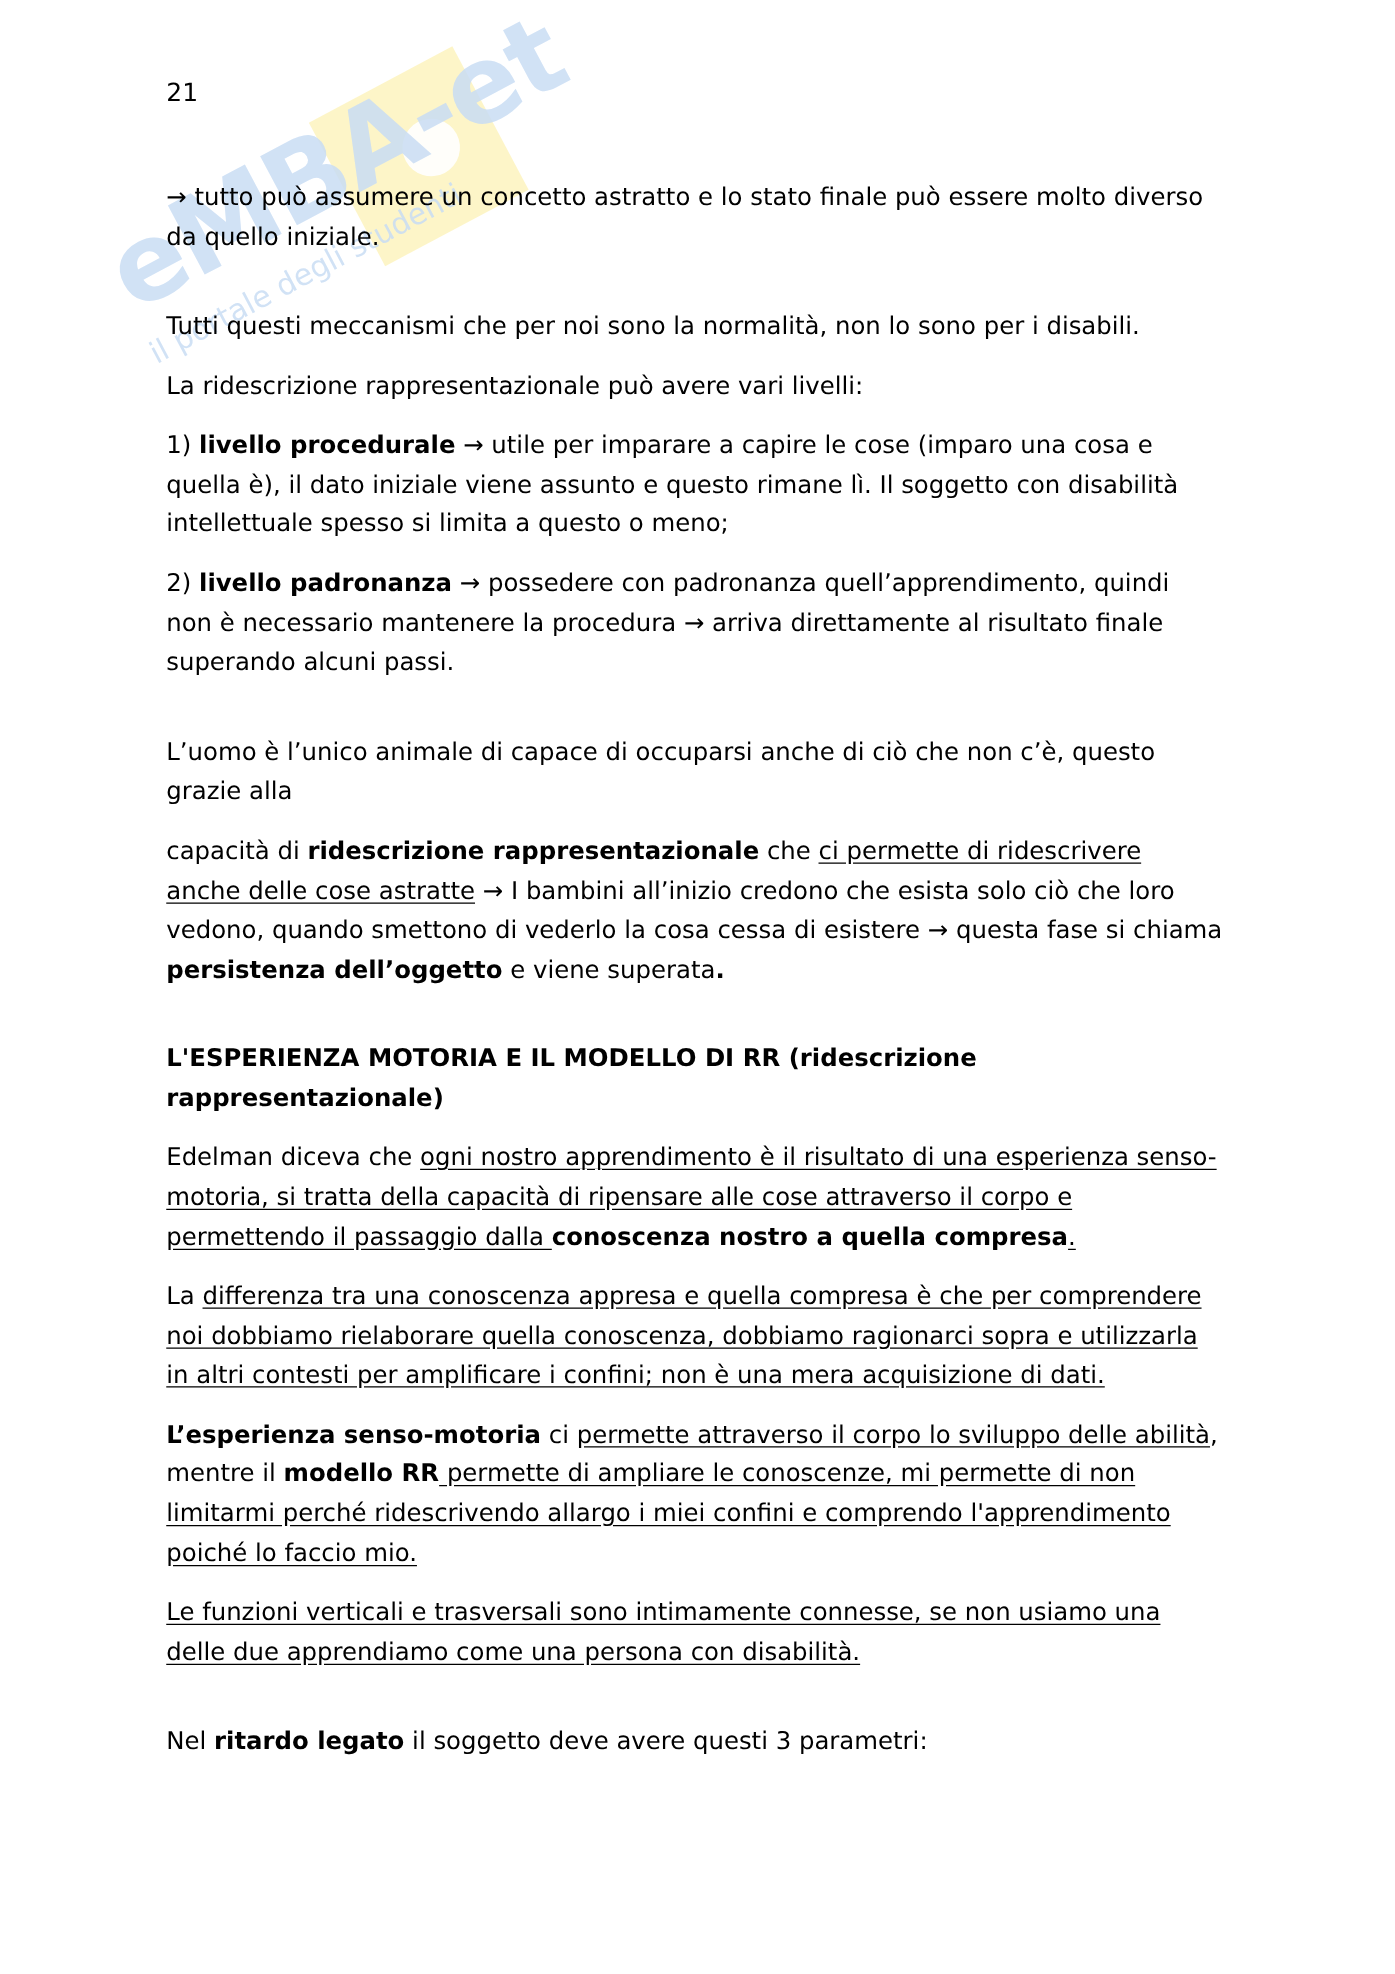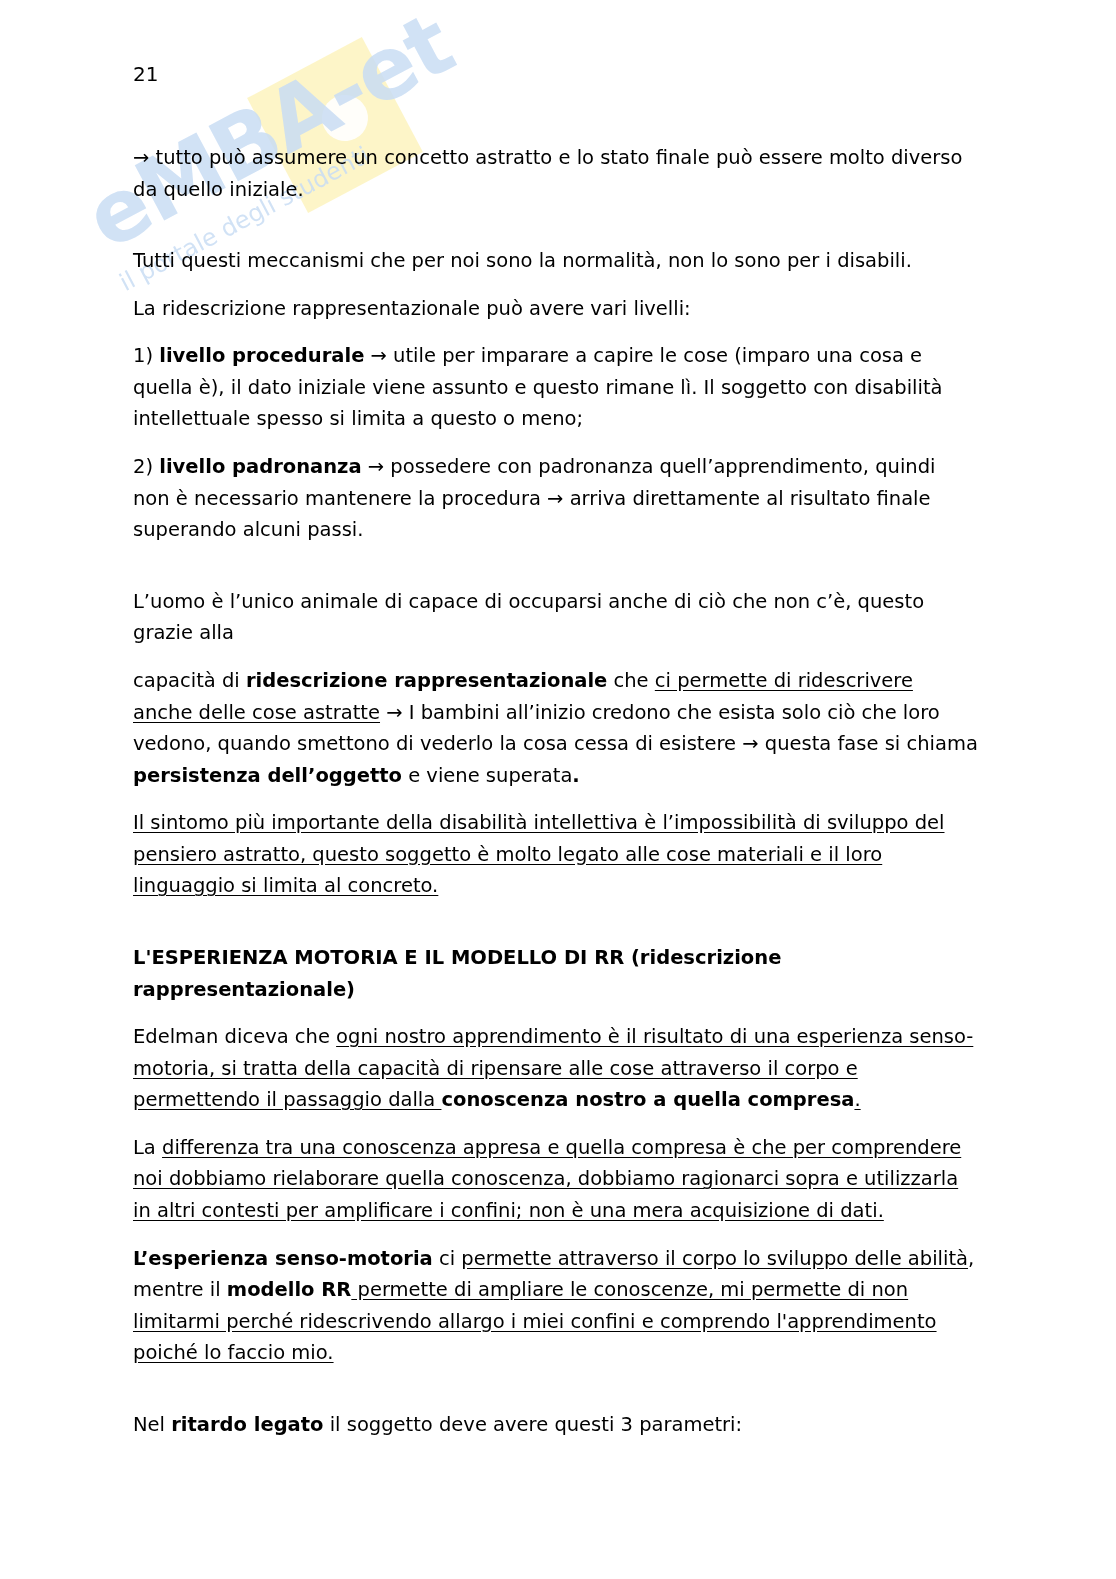--- a/index.html
+++ b/index.html
@@ -123,24 +123,24 @@
     <div class="body" id="body-text">
         <p><span>→ tutto può assumere un concetto astratto e lo stato finale può essere molto diverso da quello iniziale.</span></p>
         <div class="gap"></div>
         <p><span>Tutti questi meccanismi che per noi sono la normalità, non lo sono per i disabili.</span></p>
         <p><span>La ridescrizione rappresentazionale può avere vari livelli:</span></p>
         <p><span>1) </span><span class="b">livello procedurale</span><span> → utile per imparare a capire le cose (imparo una cosa e quella è), il dato iniziale viene assunto e questo rimane lì. Il soggetto con disabilità intellettuale spesso si limita a questo o meno;</span></p>
         <p><span>2) </span><span class="b">livello padronanza</span><span> →  possedere con padronanza quell’apprendimento, quindi non è necessario mantenere la procedura → arriva direttamente al risultato finale superando alcuni passi.</span></p>
         <div class="gap"></div>
         <p><span>L’uomo è l’unico animale di capace di occuparsi anche di ciò che non c’è, questo grazie alla</span></p>
         <p><span>capacità di </span><span class="b">ridescrizione rappresentazionale</span><span> che </span><span class="u">ci permette di ridescrivere anche delle cose astratte</span><span> → I bambini all’inizio credono che esista solo ciò che loro vedono, quando smettono di vederlo la cosa cessa di esistere → questa fase si chiama </span><span class="b">persistenza dell’oggetto</span><span> e viene superata</span><span class="b">.</span></p>
-        <p><span class="u">Il sintomo più importante della disabilità intellettiva è l’impossibilità di sviluppo del pensiero astratto, questo soggetto è molto legato alle cose materiali e il loro linguaggio si limita al concreto.</span></p>
         <div class="gap"></div>
         <p class="heading"><span class="b">L'ESPERIENZA MOTORIA E IL MODELLO DI RR (ridescrizione rappresentazionale)</span></p>
         <p><span>Edelman diceva che </span><span class="u">ogni nostro apprendimento è il risultato di una esperienza senso-motoria, si tratta della capacità di ripensare alle cose attraverso il corpo e permettendo il passaggio dalla </span><span class="b">conoscenza nostro a quella compresa</span><span class="u">.</span></p>
         <p><span>La </span><span class="u">differenza tra una conoscenza appresa e quella compresa è che per comprendere noi dobbiamo rielaborare quella conoscenza, dobbiamo ragionarci sopra e utilizzarla in altri contesti per amplificare i confini; non è una mera acquisizione di dati.</span></p>
         <p><span class="b">L’esperienza senso-motoria</span><span> ci </span><span class="u">permette attraverso il corpo lo sviluppo delle abilità</span><span>, mentre il </span><span class="b">modello RR</span><span class="u"> permette di ampliare le conoscenze, mi permette di non limitarmi perché ridescrivendo allargo i miei confini e comprendo l'apprendimento poiché lo faccio mio.</span></p>
+        <p><span class="u">Le funzioni verticali e trasversali sono intimamente connesse, se non usiamo una delle due apprendiamo come una persona con disabilità.</span></p>
         <div class="gap"></div>
         <p><span>Nel </span><span class="b">ritardo legato</span><span> il soggetto deve avere questi 3 parametri:</span></p>
       </div>
   </div>
 
 </div>
 
 </body></html>

